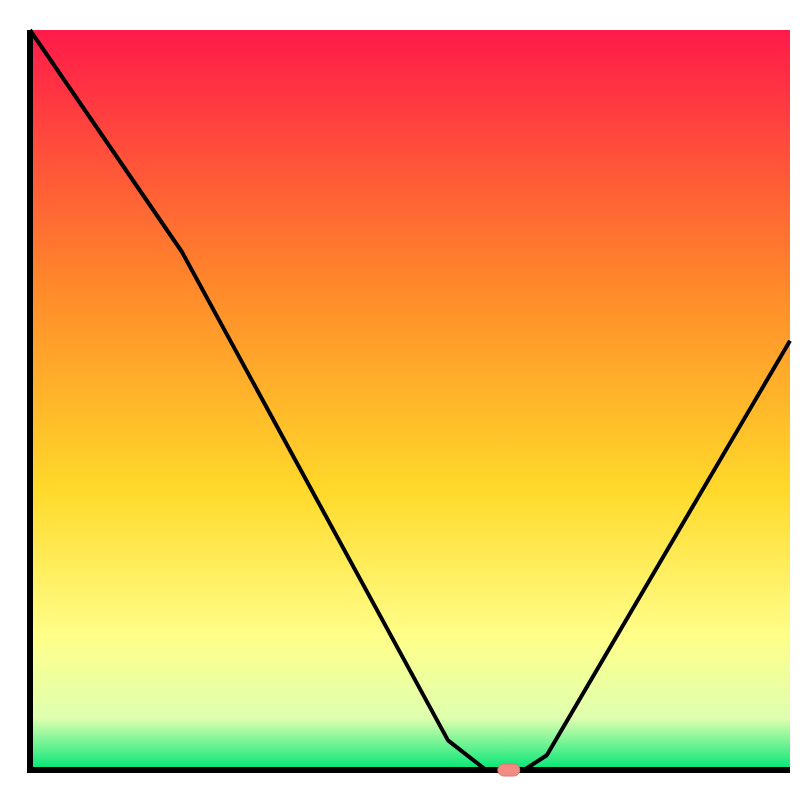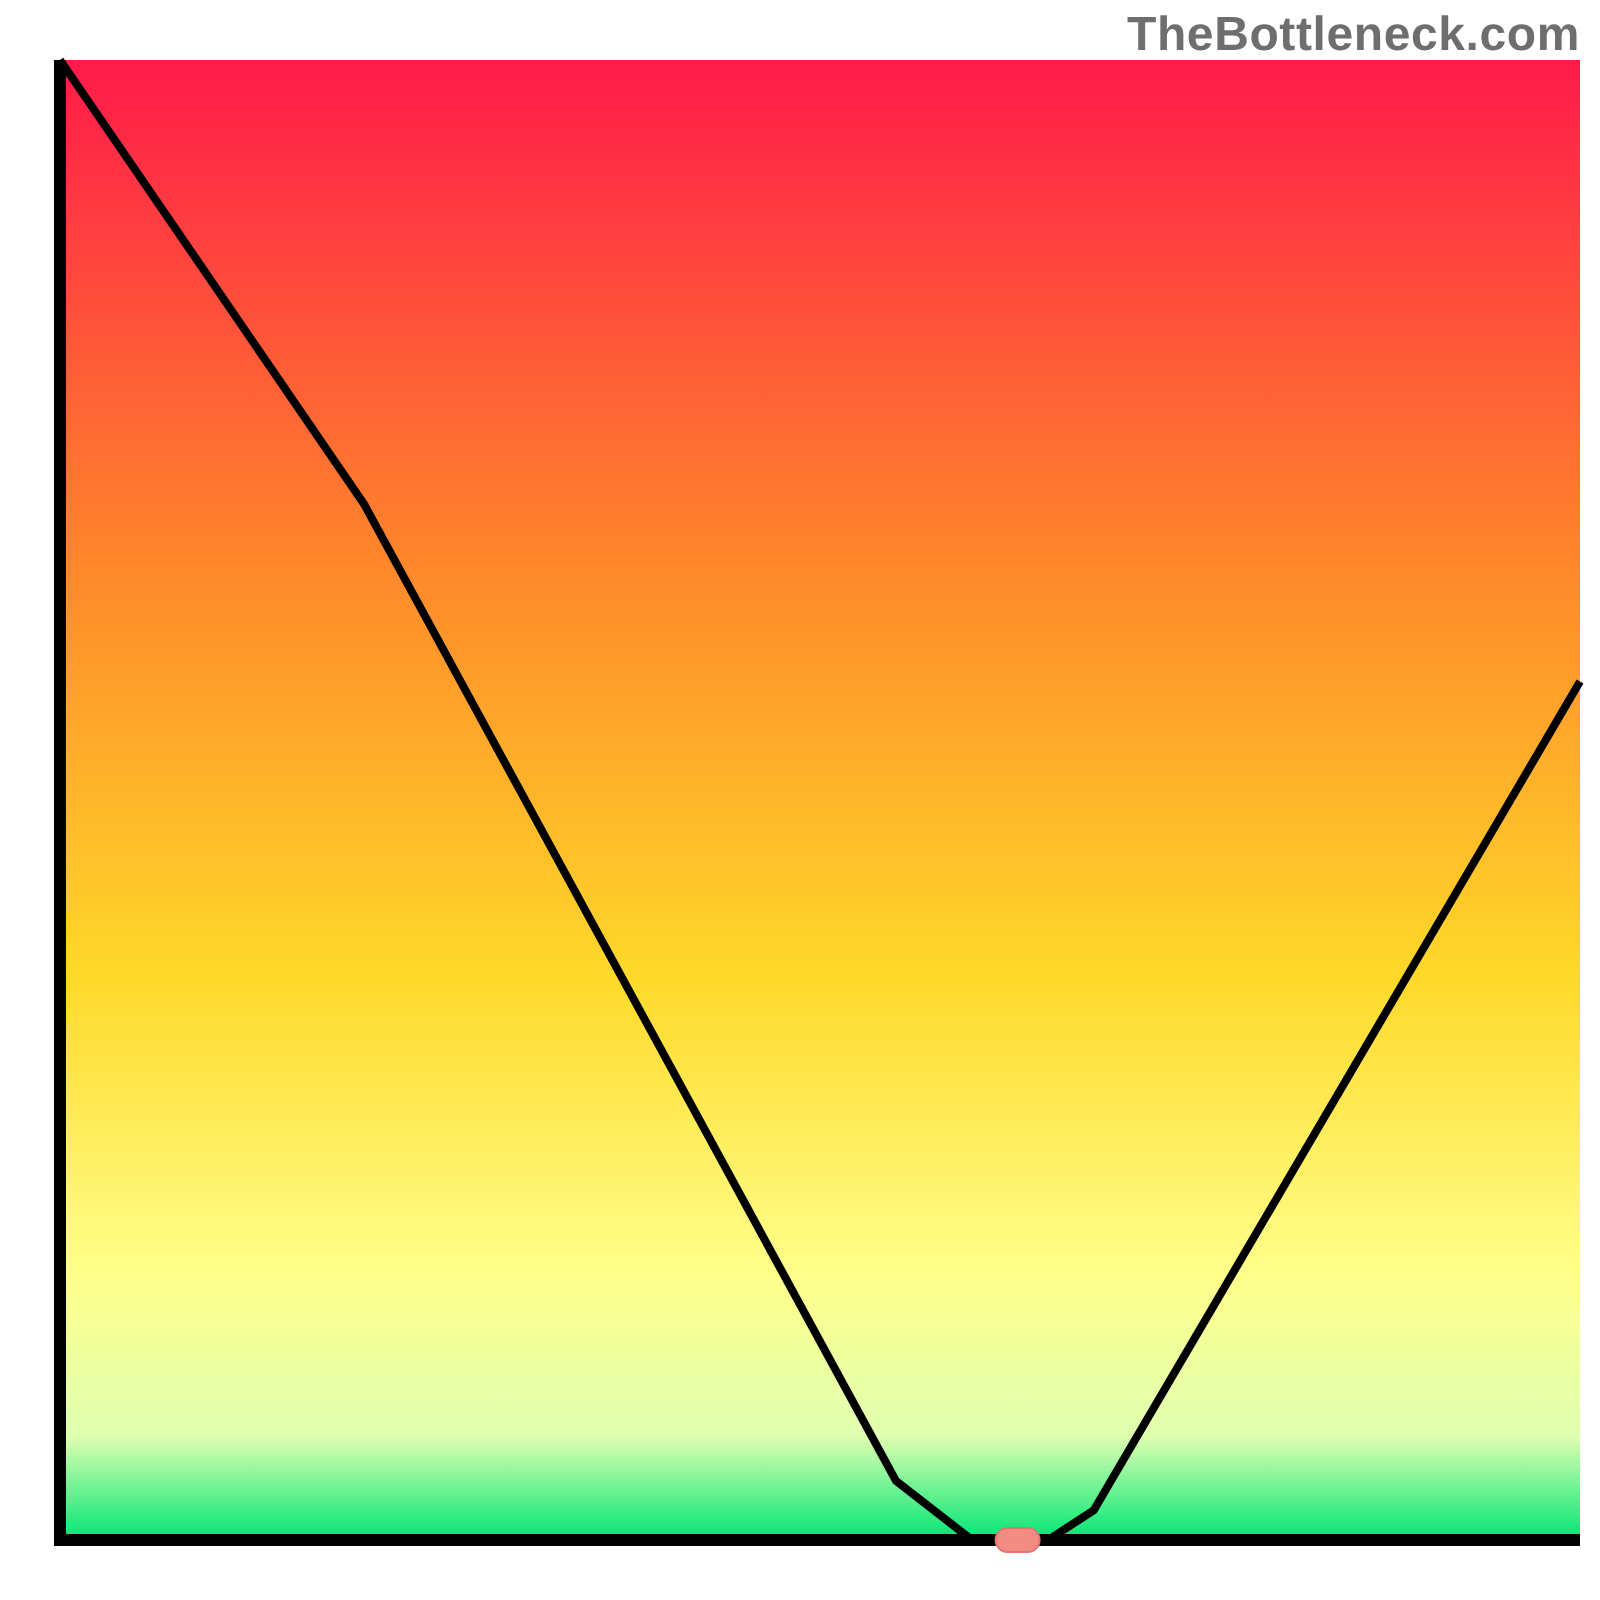--- a/index.html
+++ b/index.html
@@ -26,21 +26,20 @@
     z-index: 5;
   }
   svg {
     display: block;
   }
 </style>
 </head>
 <body>
 
 <div class="chart-container">
-  <div class="watermark">TheBottleneck.com</div>
 
   <svg id="chart-svg" width="800" height="800" viewBox="0 0 800 800">
     <defs>
       <linearGradient id="bg-grad" x1="0" y1="0" x2="0" y2="1">
         <stop id="g-stop-0" offset="0%" stop-color="#ff1a4a"></stop>
         <stop id="g-stop-1" offset="35%" stop-color="#ff8a2a"></stop>
         <stop id="g-stop-2" offset="62%" stop-color="#ffd92a"></stop>
         <stop id="g-stop-3" offset="82%" stop-color="#ffff8a"></stop>
         <stop id="g-stop-4" offset="93%" stop-color="#dfffb0"></stop>
         <stop id="g-stop-5" offset="100%" stop-color="#00e676"></stop>

